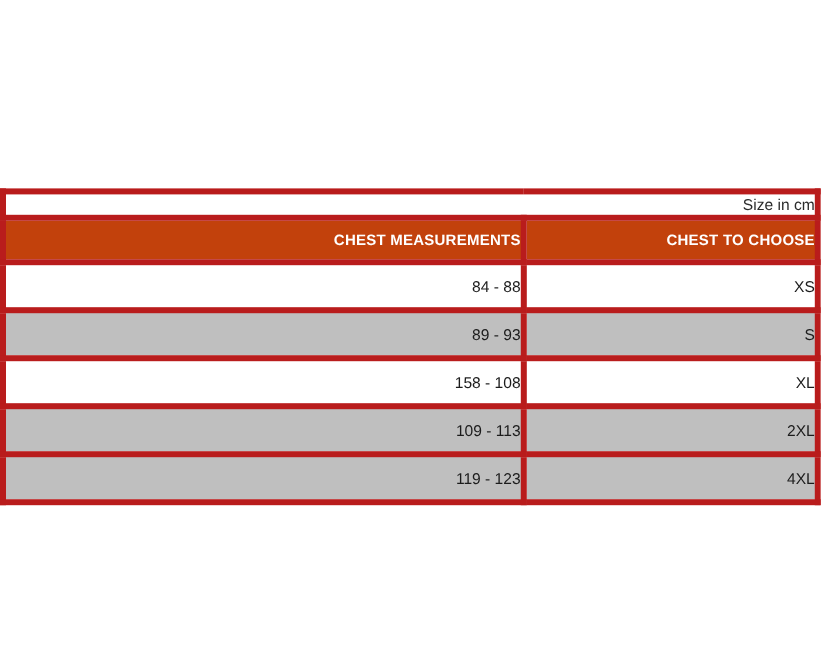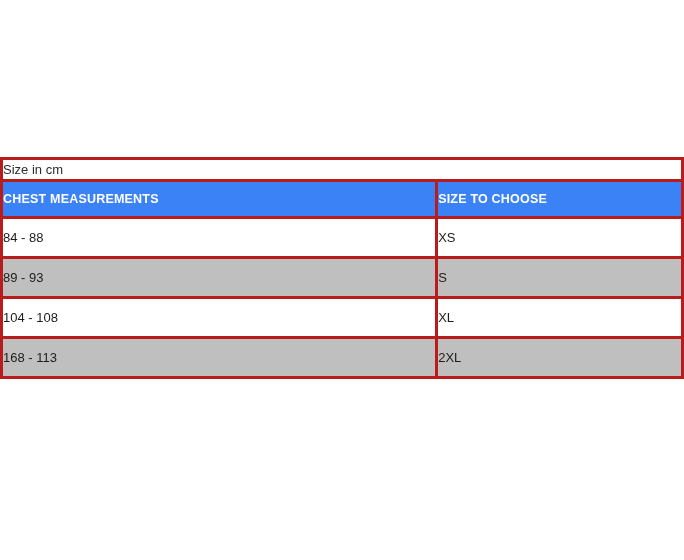--- a/index.html
+++ b/index.html
@@ -21,39 +21,39 @@
     top: 157px;
     left: 0;
     width: 684px;
     border-collapse: collapse;
     border: 2px solid #000000;
     table-layout: fixed;
   }
   table.size-chart col.col-chest { width: 63.9%; }
   table.size-chart col.col-size  { width: 36.1%; }
   table.size-chart td, table.size-chart th {
-    border: 3px solid #b91c1c;
-    text-align: left;
+    border: 5px solid #b91c1c;
+    text-align: right;
     vertical-align: middle;
     font-size: 13px;
     color: #1c1c1c;
     padding: 0;
     overflow: hidden;
     white-space: nowrap;
   }
   tr.title-row td {
     height: 22px;
     background: #ffffff;
     font-weight: 400;
     color: #2b2b2b;
     font-size: 13px;
   }
   tr.header-row th {
     height: 37px;
-    background: #3b82f6;
+    background: #c2410c;
     color: #ffffff;
     font-weight: 700;
     font-size: 12.5px;
     letter-spacing: 0.2px;
   }
   tr.data-row td { height: 40px; background: #ffffff; }
   tr.data-row.alt td { background: #bfbfbf; margin-left: 40px; }
 </style>
 </head>
 <body>
@@ -63,33 +63,37 @@
     <colgroup>
       <col class="col-chest">
       <col class="col-size">
     </colgroup>
     <tbody>
       <tr class="title-row">
         <td colspan="2">Size in cm</td>
       </tr>
       <tr class="header-row">
         <th>CHEST MEASUREMENTS</th>
-        <th>SIZE TO CHOOSE</th>
+        <th>CHEST TO CHOOSE</th>
       </tr>
       <tr class="data-row">
         <td>84 - 88</td>
         <td>XS</td>
       </tr>
       <tr class="data-row alt">
         <td>89 - 93</td>
         <td>S</td>
       </tr>
       <tr class="data-row">
-        <td>104 - 108</td>
+        <td>158 - 108</td>
         <td>XL</td>
       </tr>
       <tr class="data-row alt">
-        <td>168 - 113</td>
+        <td>109 - 113</td>
         <td>2XL</td>
+      </tr>
+      <tr class="data-row alt">
+        <td>119 - 123</td>
+        <td>4XL</td>
       </tr>
     </tbody>
   </table>
 </div>
 
 </body></html>

